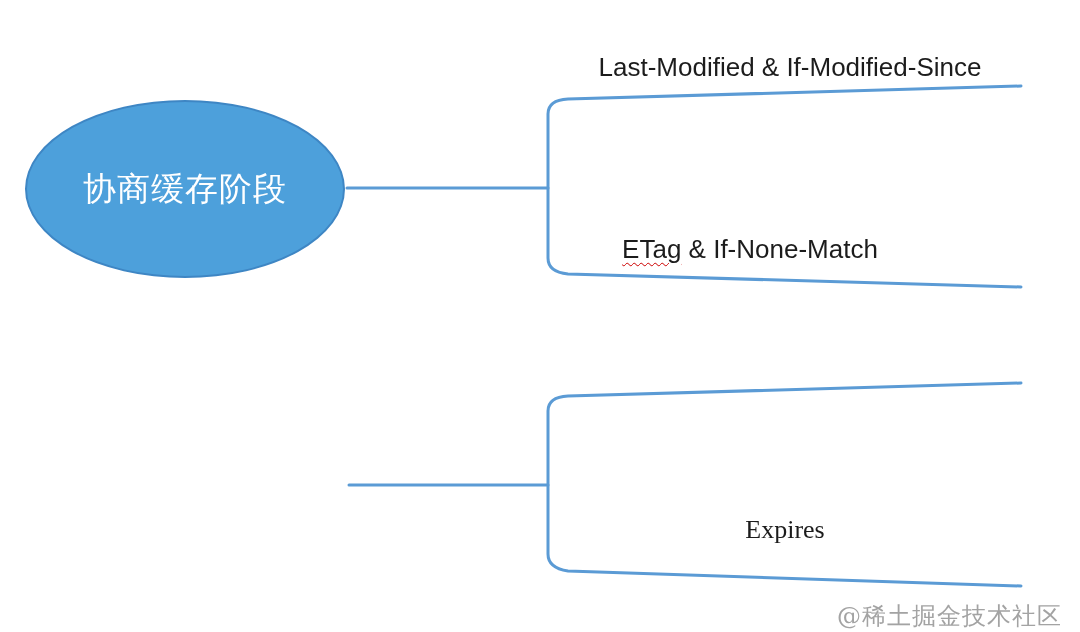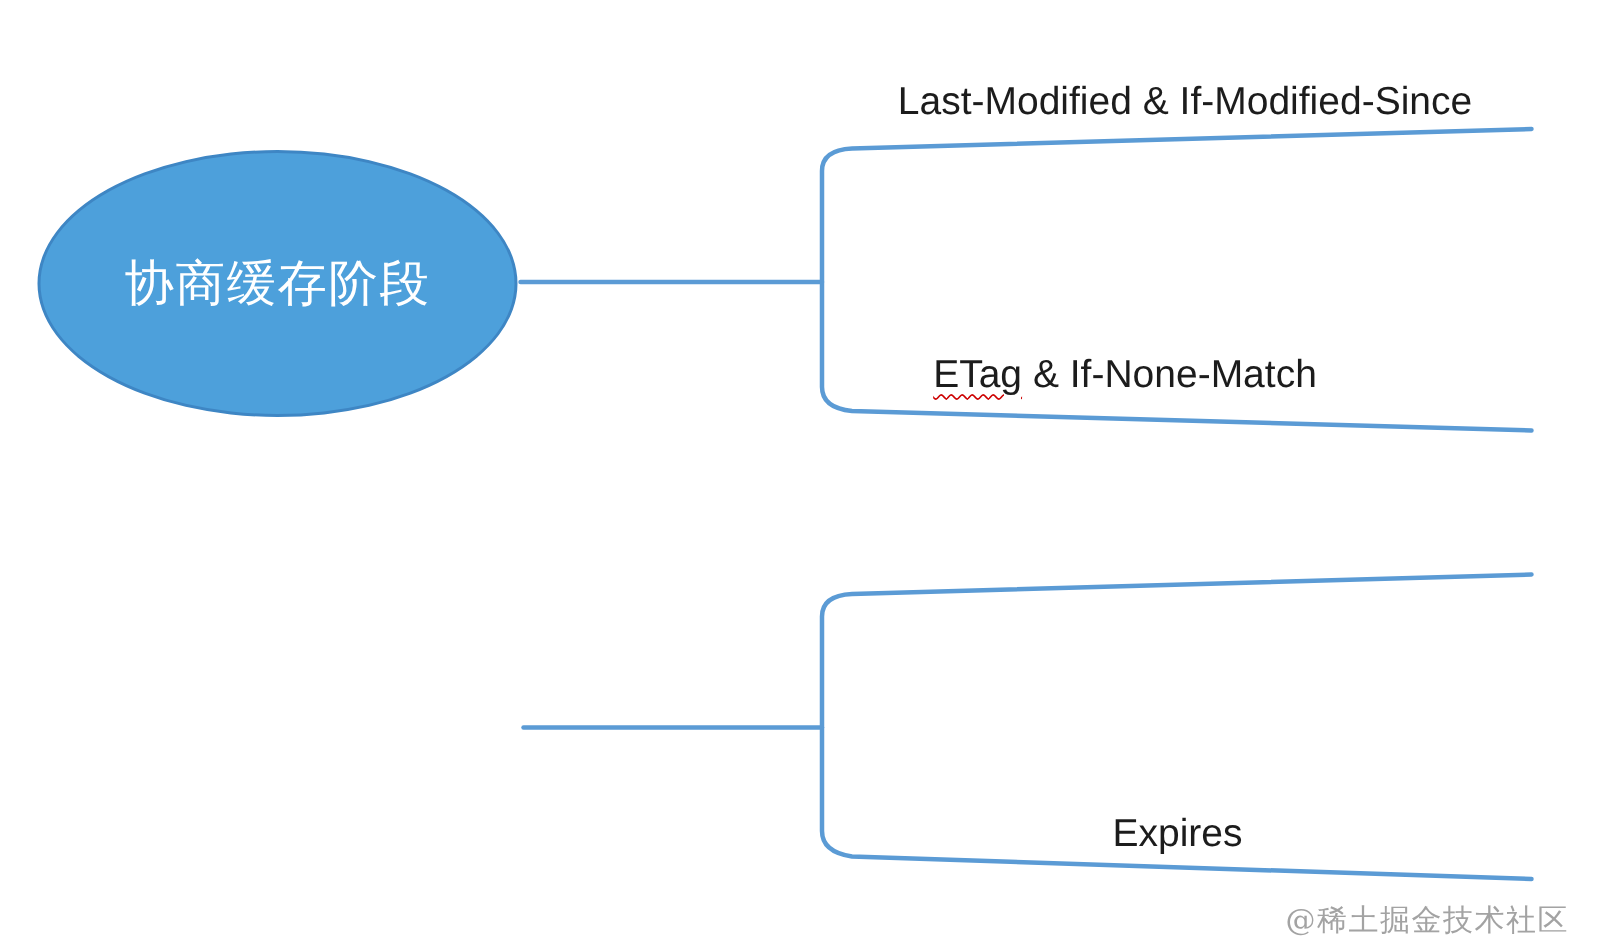--- a/index.html
+++ b/index.html
@@ -42,36 +42,36 @@
     position:absolute;
     color:var(--branch-text);
     font-size:26px;
     line-height:1.2;
     text-align:center;
     white-space:nowrap;
   }
   .lbl-last-modified{left:550px;top:52px;width:480px;}
   .lbl-etag{left:545px;top:234px;width:410px;}
   .lbl-cache-control{left:551px;top:350px;width:460px;}
-  .lbl-expires{left:555px;top:540px;width:460px;}
+  .lbl-expires{left:555px;top:514px;width:460px;font-family:Liberation Serif, serif;}
 
   .misspelled{
     text-decoration:underline;
     text-decoration-style:wavy;
     text-decoration-color:var(--squiggle);
     text-decoration-thickness:1px;
     text-underline-offset:4px;
   }
 
   .watermark{
     position:absolute;
-    top:600px;right:34px;
+    top:600px;right:18px;
     color:var(--watermark);
     font-family:"DejaVu Serif","Liberation Serif",serif;
-    font-size:20px;
+    font-size:24px;
     letter-spacing:1px;
     white-space:nowrap;
   }
 </style>
 </head>
 <body>
 
 <div class="stage">
 
   <svg class="lines-svg" viewBox="0 0 1080 632" aria-hidden="true">

